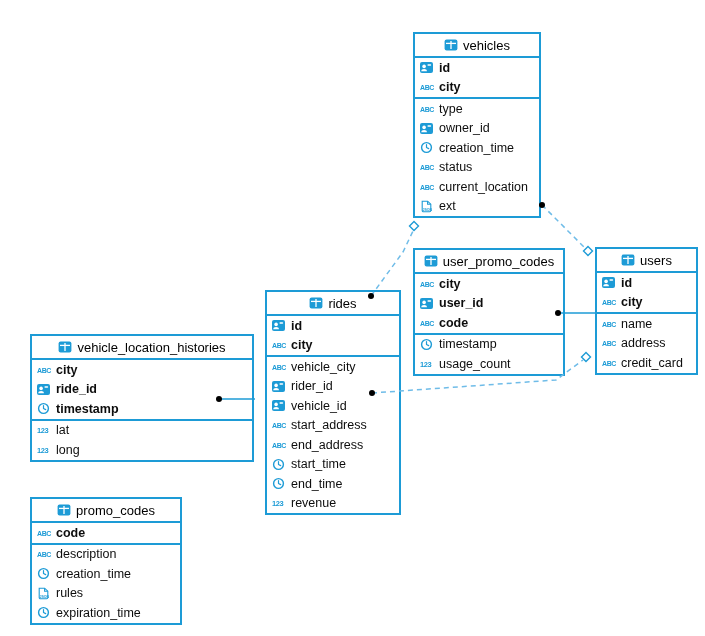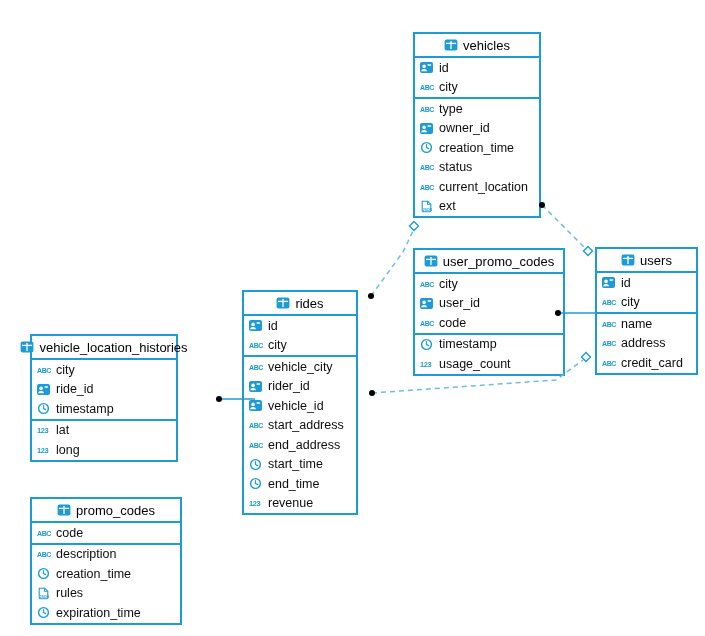--- a/index.html
+++ b/index.html
@@ -15,21 +15,21 @@
   .table-header{
     height:22px;display:flex;align-items:center;justify-content:center;
     gap:5px;border-bottom:2px solid var(--accent);
     font-size:13px;color:#000000;white-space:nowrap;
   }
   .section-pk{border-bottom:2px solid var(--accent);}
   .col-row{
     height:19.5px;display:flex;align-items:center;
     padding:0 4px 0 5px;font-size:12.5px;color:#0d0d0d;
   }
-  .col-row.pk .col-label{font-weight:normal;}
+  .col-row.pk .col-label{font-weight:bold;}
   .icon-cell{flex:0 0 17px;width:17px;display:flex;}
   .col-label{margin-left:2px;white-space:nowrap;}
   #relations{position:absolute;left:0;top:0;z-index:2;pointer-events:none;}
 </style>
 </head>
 <body>
 
 <div id="canvas" style="width: 705px; height: 636px; --accent: #1d9bd6;">
   <svg id="relations" width="705" height="636">
       <g>
@@ -257,21 +257,21 @@
         <div class="col-row">
           <span class="icon-cell">
             <svg width="16" height="10" viewBox="0 0 16 10">
               <text x="0" y="8" font-size="7" font-weight="bold" fill="#1d9bd6" letter-spacing="-0.4" font-family="Liberation Sans, sans-serif">ABC</text>
             </svg>
           </span>
           <span class="col-label">credit_card</span>
         </div>
       </div>
     </div>
-    <div class="table-card" style="left: 242px; top: 290px; width: 116px;">
+    <div class="table-card" style="left: 265px; top: 290px; width: 136px;">
       <div class="table-header">
         <span style="display: flex;">
           <svg width="14" height="12" viewBox="0 0 14 12">
             <rect x="0.6" y="0.6" width="12.8" height="10.8" rx="2" fill="#1d9bd6"></rect>
             <line x1="2" y1="4.4" x2="12" y2="4.4" stroke="#fff" stroke-width="1.3"></line>
             <line x1="7" y1="2" x2="7" y2="10" stroke="#fff" stroke-width="1.3"></line>
           </svg>
         </span>
         <span>rides</span>
       </div>
@@ -364,21 +364,21 @@
         <div class="col-row">
           <span class="icon-cell">
             <svg width="16" height="10" viewBox="0 0 16 10">
               <text x="0" y="8" font-size="7.5" font-weight="bold" fill="#1d9bd6" letter-spacing="-0.4" font-family="Liberation Sans, sans-serif">123</text>
             </svg>
           </span>
           <span class="col-label">revenue</span>
         </div>
       </div>
     </div>
-    <div class="table-card" style="left: 30px; top: 334px; width: 148px;">
+    <div class="table-card" style="left: 30px; top: 334px; width: 224px;">
       <div class="table-header">
         <span style="display: flex;">
           <svg width="14" height="12" viewBox="0 0 14 12">
             <rect x="0.6" y="0.6" width="12.8" height="10.8" rx="2" fill="#1d9bd6"></rect>
             <line x1="2" y1="4.4" x2="12" y2="4.4" stroke="#fff" stroke-width="1.3"></line>
             <line x1="7" y1="2" x2="7" y2="10" stroke="#fff" stroke-width="1.3"></line>
           </svg>
         </span>
         <span>vehicle_location_histories</span>
       </div>

